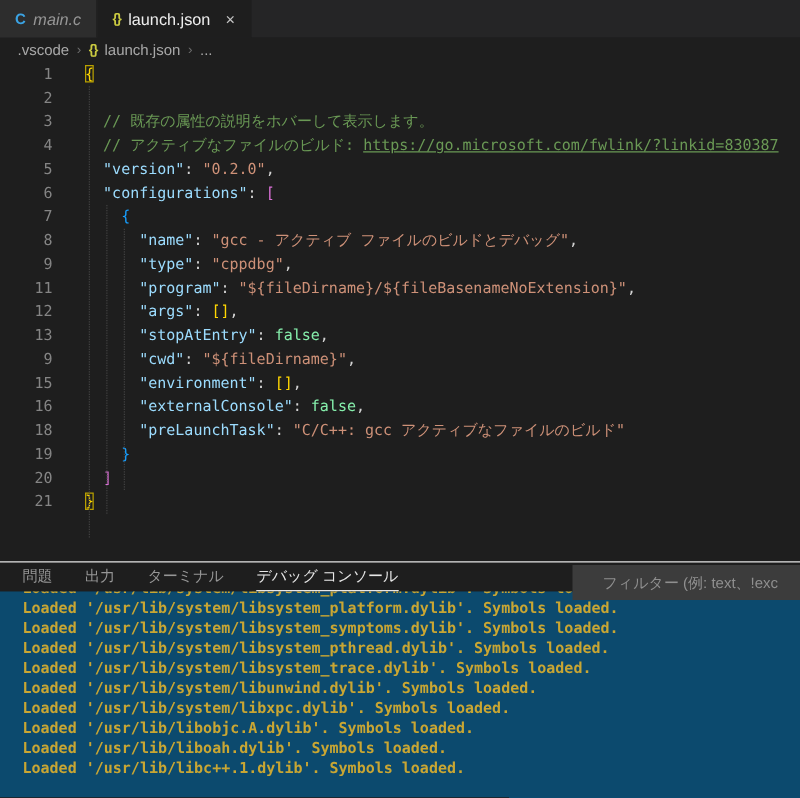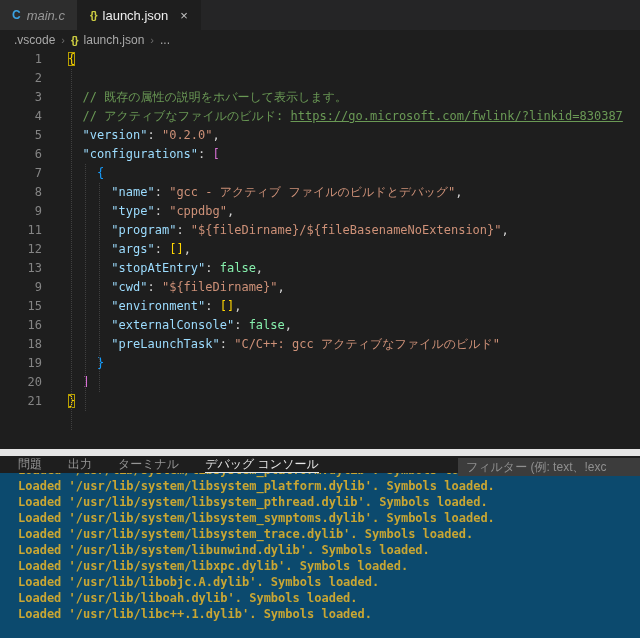--- a/index.html
+++ b/index.html
@@ -33,27 +33,27 @@
   .tk-c { color:#6a9955; }
   .tk-u { color:#6a9955; text-decoration:underline; }
   .tk-kw { color:#86efac; }
   .tk-b1 { color:#ffd602; }
   .tk-b2 { color:#da70d6; }
   .tk-b3 { color:#179fff; }
   .tk-box { outline:1px solid #b8a000; outline-offset:-1px; }
   .guide { position:absolute; border-left:1px dotted #404040; width:0; }
 
   
-  .panel-header { height:24px; background:#1e1e1e; border-top:7px solid #e5e5e5;
+  .panel-header { height:24px; background:#1e1e1e; border-top:1px solid #e5e5e5;
     display:flex; align-items:center; padding-left:18px; position:relative; }
   .panel-tab { font-size:12px; color:#969696; margin-right:26px; cursor:pointer;
     height:100%; display:flex; align-items:center; border-bottom:1px solid transparent; }
   .panel-tab.active { color:#e7e7e7; border-bottom:1px solid #e7e7e7; }
-  .filter-box { position:absolute; right:0; top:2px; width:182px; height:18px;
-    background:#3c3c3c; border:none; color:#bbbbbb; font-size:12px; padding-left:8px;
+  .filter-box { position:absolute; right:0; top:2px; width:182px; height:28px;
+    background:#3c3c3c; border:none; color:#bbbbbb; font-size:12px; padding-left:24px;
     font-family:"Liberation Sans", sans-serif; outline:none; }
   .filter-box::placeholder { color:#8f8f8f; }
 
   .console { background:#0c4a6e; font-family:"DejaVu Sans Mono", monospace;
     font-size:12px; line-height:16px; color:#c9a633; padding-left:18px;
     overflow:hidden; height:165px;font-weight:bold; }
   .console-sliver { height:5px; overflow:hidden; }
   .console-sliver > div { margin-top:-11px; }
   .console-line { height:16px; white-space:pre; }
 </style>
@@ -115,22 +115,22 @@
   <div class="panel-tab active">デバッグ コンソール</div>
   <input class="filter-box" type="text" placeholder="フィルター (例: text、!exc" style="">
 </div>
 
 <div class="console">
   <div class="console-sliver">
       <div>Loaded '/usr/lib/system/libsystem_platform.dylib'. Symbols loaded.</div>
     </div>
   <div>
       <div class="console-line">Loaded '/usr/lib/system/libsystem_platform.dylib'. Symbols loaded.</div>
+      <div class="console-line">Loaded '/usr/lib/system/libsystem_symptoms.dylib'. Symbols loaded.</div>
       <div class="console-line">Loaded '/usr/lib/system/libsystem_pthread.dylib'. Symbols loaded.</div>
-      <div class="console-line">Loaded '/usr/lib/system/libsystem_symptoms.dylib'. Symbols loaded.</div>
       <div class="console-line">Loaded '/usr/lib/system/libsystem_trace.dylib'. Symbols loaded.</div>
       <div class="console-line">Loaded '/usr/lib/system/libunwind.dylib'. Symbols loaded.</div>
       <div class="console-line">Loaded '/usr/lib/system/libxpc.dylib'. Symbols loaded.</div>
       <div class="console-line">Loaded '/usr/lib/libobjc.A.dylib'. Symbols loaded.</div>
       <div class="console-line">Loaded '/usr/lib/liboah.dylib'. Symbols loaded.</div>
       <div class="console-line">Loaded '/usr/lib/libc++.1.dylib'. Symbols loaded.</div>
     </div>
 </div>
 
 </body></html>

